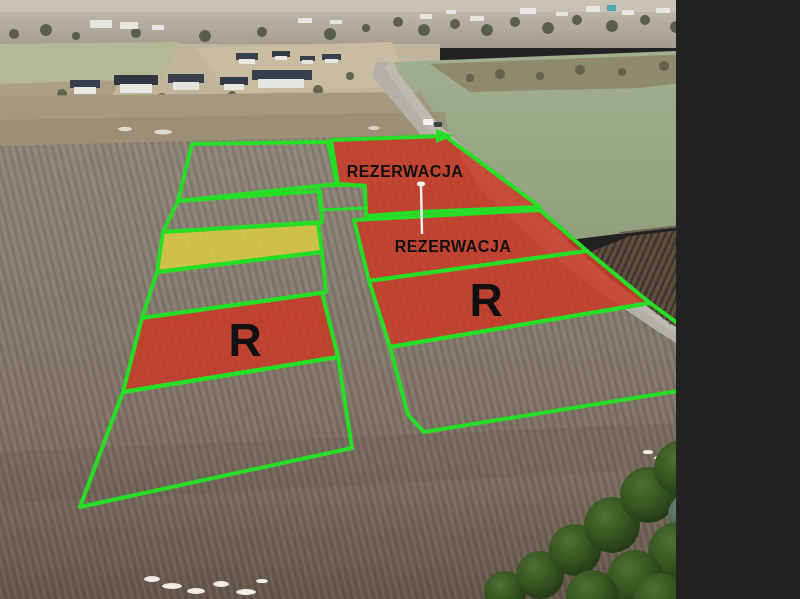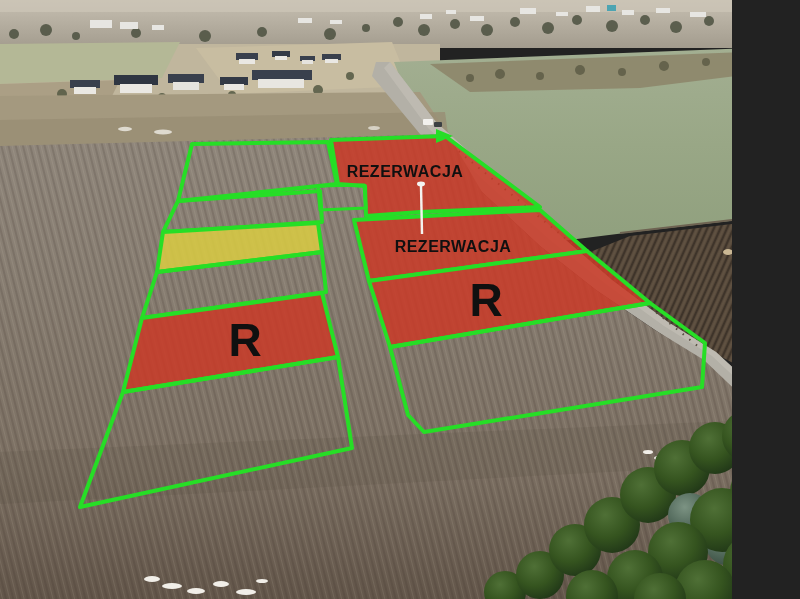--- a/index.html
+++ b/index.html
@@ -1,16 +1,16 @@
 <!DOCTYPE html>
 <html style="--plot-green: #26de26; --reserved-red: #c93a28; --available-yellow: #d7ca43; --label-black: #101010; --field-light: #8e857a; --field-mid: #84796d; --field-dark: #6b5e52; --meadow-green: #9aa888; --dark-field: #54463a; --road-gray: #b3b0a7; --tree-dark: #26401f; --tree-light: #4a6b33; --haze-top: #bdb5a7; --haze-bottom: #a8a196; --house-roof: #39404d; --house-wall: #eae8e3;"><head>
 <meta charset="utf-8">
 <style>
   html,body{margin:0;padding:0;background:#222;}
-  .stage{position:relative;width:732px;height:599px;overflow:hidden;font-family:"Liberation Sans",sans-serif;}
+  .stage{position:relative;width:676px;height:599px;overflow:hidden;font-family:"Liberation Sans",sans-serif;}
   svg{display:block;}
   .plot{fill:none;stroke:var(--plot-green);stroke-width:4;stroke-linejoin:round;}
   .plot.reserved{fill:var(--reserved-red);fill-opacity:.86;}
   .plot.available{fill:var(--available-yellow);fill-opacity:.88;}
   .plot.thin{stroke-width:3.2;}
   .plot-label{font-family:"Liberation Sans",sans-serif;font-weight:bold;fill:var(--label-black);text-anchor:middle;}
   .rez{font-size:16px;letter-spacing:.5px;}
   .bigR{font-size:46px;}
 </style>
 </head>

